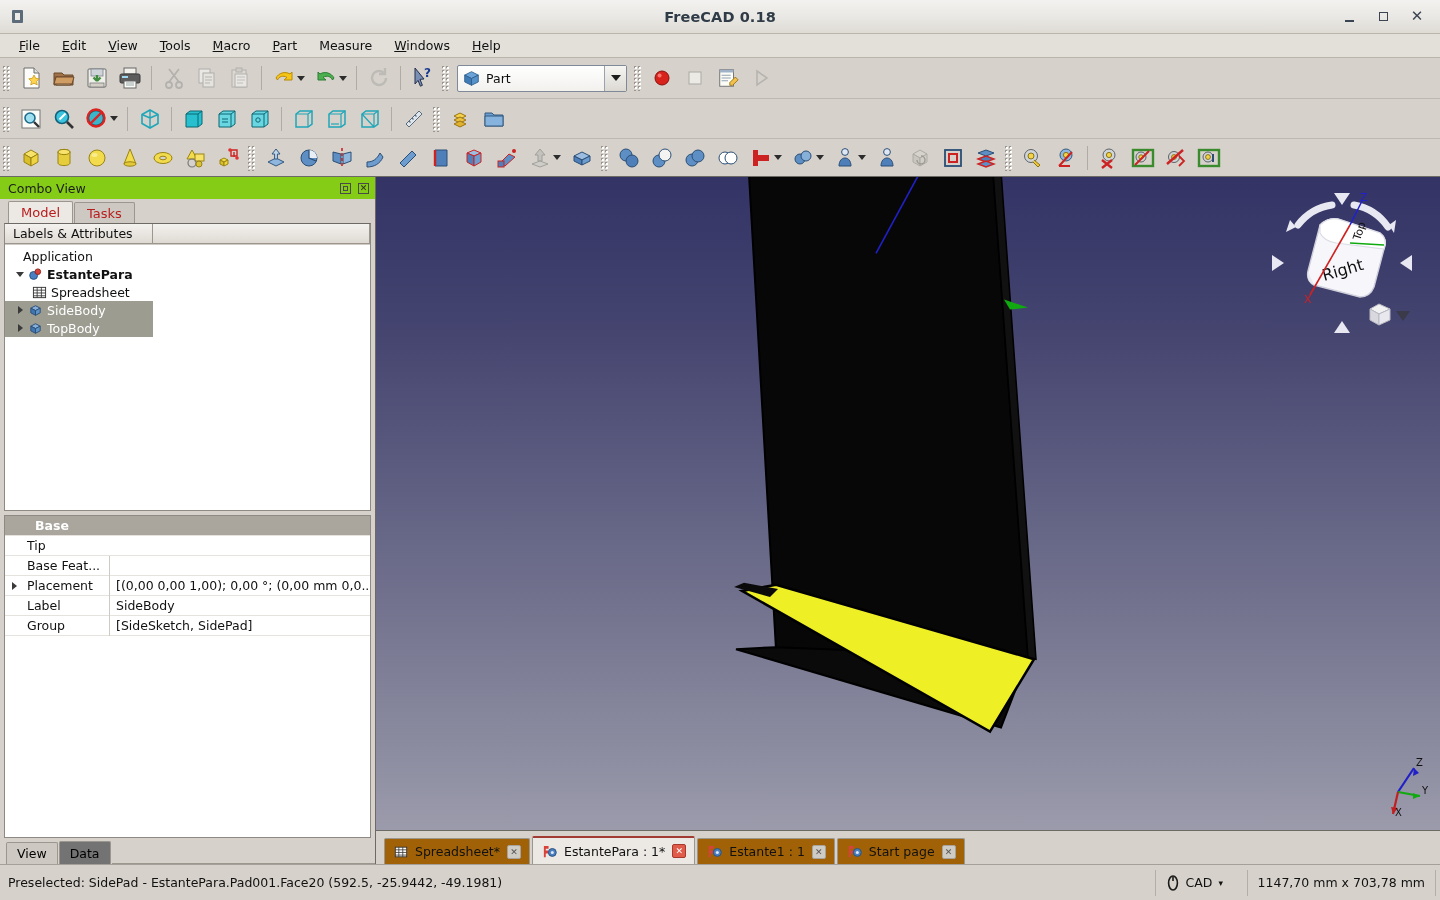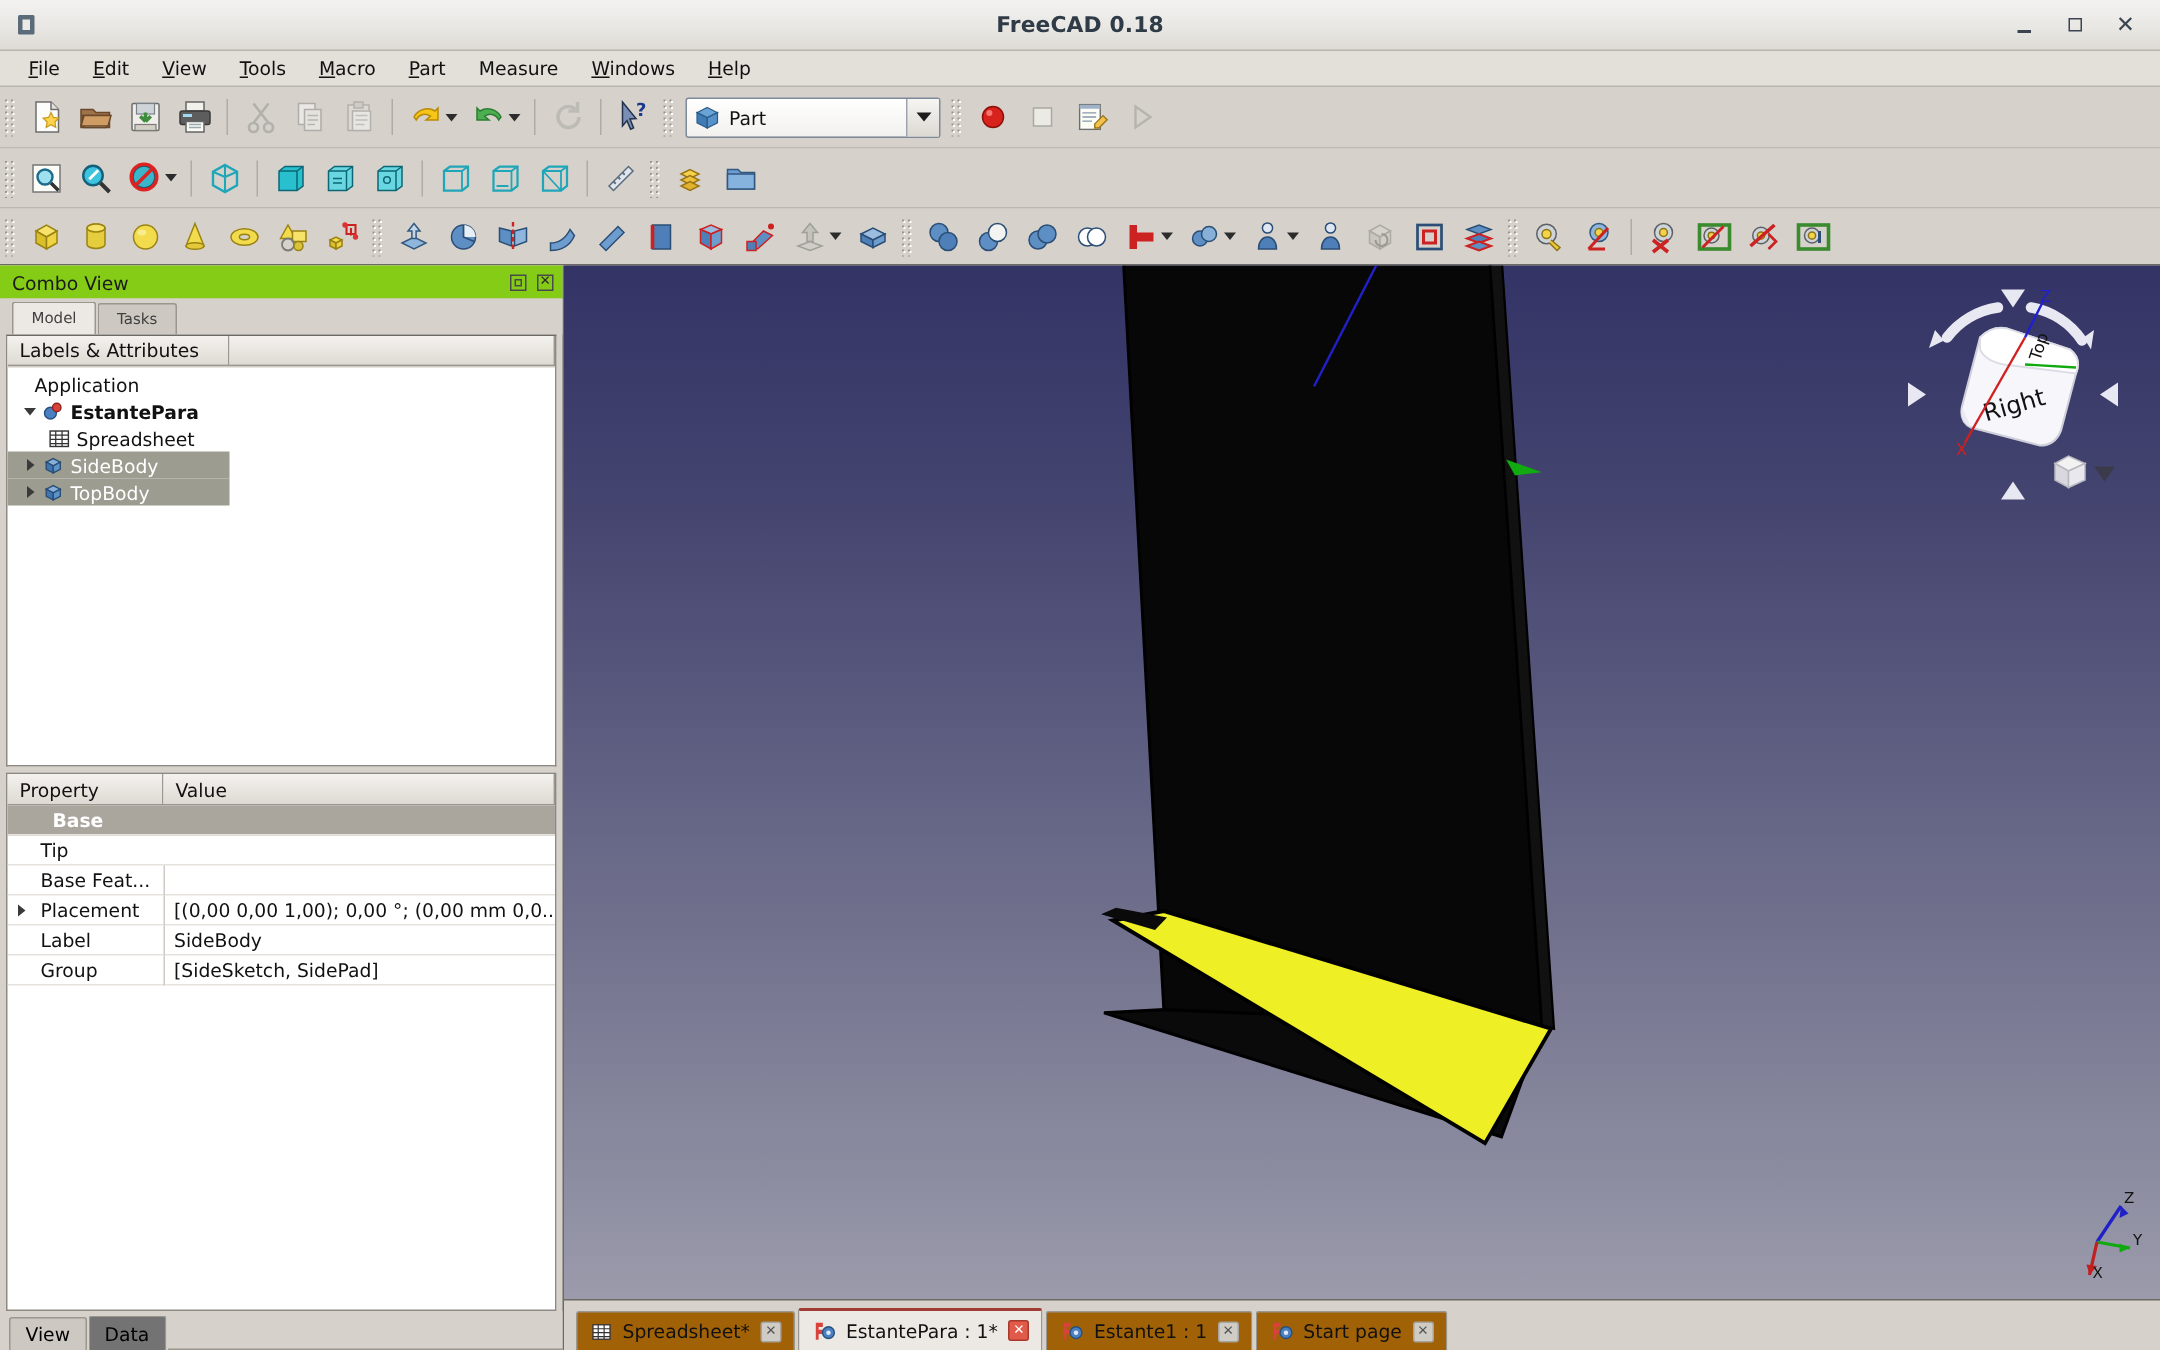--- a/index.html
+++ b/index.html
@@ -111,21 +111,21 @@
   }
   .combo-title .ttl { font-size:12.5px; }
   .combo-title .tbtns { margin-left:auto; display:flex; gap:7px; align-items:center; }
   .ttlbtn { width:11px; height:11px; border:1px solid #4a4a4a; position:relative; }
   .ttlbtn.undock::after{content:"";position:absolute;left:2px;top:2px;right:2px;bottom:2px;border:1px solid #4a4a4a;}
   .ttlbtn.close { display:flex;align-items:center;justify-content:center;font-size:9px;line-height:1;color:#2b2b2b;}
 
   .tabs-row { height: 24px; display:flex; align-items:flex-end; padding-left:8px; background:#d6d2cb; }
   .ctab {
     height: 21px; padding: 0 12px; display:flex; align-items:center;
-    font-size:10px; color:#404040;
+    font-size:13px; color:#b91c1c;
     border:1px solid #9b978f; border-bottom:none;
     background: #cdc9c2; margin-right:1px;
     border-radius: 2px 2px 0 0;
   }
   .ctab.active { background:#ece9e4; height:22px; }
 
   .tree-wrap {
     margin: 0 4px; flex: 0 0 288px;
     background:#ffffff; border:1px solid #8e8a83; border-top:1px solid #6d6a66;
     display:flex; flex-direction:column; overflow:hidden;
@@ -807,24 +807,20 @@
                 <path d="M13 5.5v5l-5 2.6V8.1z" fill="#5d93c6" stroke="#2b4e76"></path>
               </svg>
             </span>
             <span class="tlabel">TopBody</span>
           </div>
 
         </div>
       </div>
 
       <div class="prop-wrap">
-        <div class="prop-head">
-          <div class="ph p1">Property</div>
-          <div class="ph p2">Value</div>
-        </div>
         <div>
           <div class="prow group">
             <span class="pname">Base</span>
           </div>
           <div class="prow">
             <span class="pexp"></span>
             <span class="pname">Tip</span>
           </div>
           <div class="prow">
             <span class="pexp"></span>
@@ -959,14 +955,26 @@
             <circle cx="11" cy="9" r="4.2" fill="#4a7fc1" stroke="#27507f" stroke-width="1"></circle>
             <circle cx="11" cy="9" r="1.6" fill="#dfe8f3"></circle>
           </svg>
           <span>Start page</span>
           <span class="x">✕</span>
         </div>
       </div>
     </div>
   </div>
 
+  <div class="statusbar">
+    <div class="status-msg">Preselected: SidePad - EstantePara.Pad001.Face20 (592.5, -25.9442, -49.1981)</div>
+    <div class="status-cell unit">
+      <svg width="14" height="18" viewBox="0 0 14 18">
+        <ellipse cx="7" cy="9" rx="4.4" ry="7" fill="none" stroke="#1b1b1b" stroke-width="1.6"></ellipse>
+        <path d="M7 3v4" stroke="#1b1b1b" stroke-width="1.6"></path>
+      </svg>
+      <span>CAD</span>
+      <span style="font-size:9px">▾</span>
+    </div>
+    <div class="status-cell dims">1147,70 mm x 703,78 mm</div>
+  </div>
 
 </div>
 
 </body></html>

